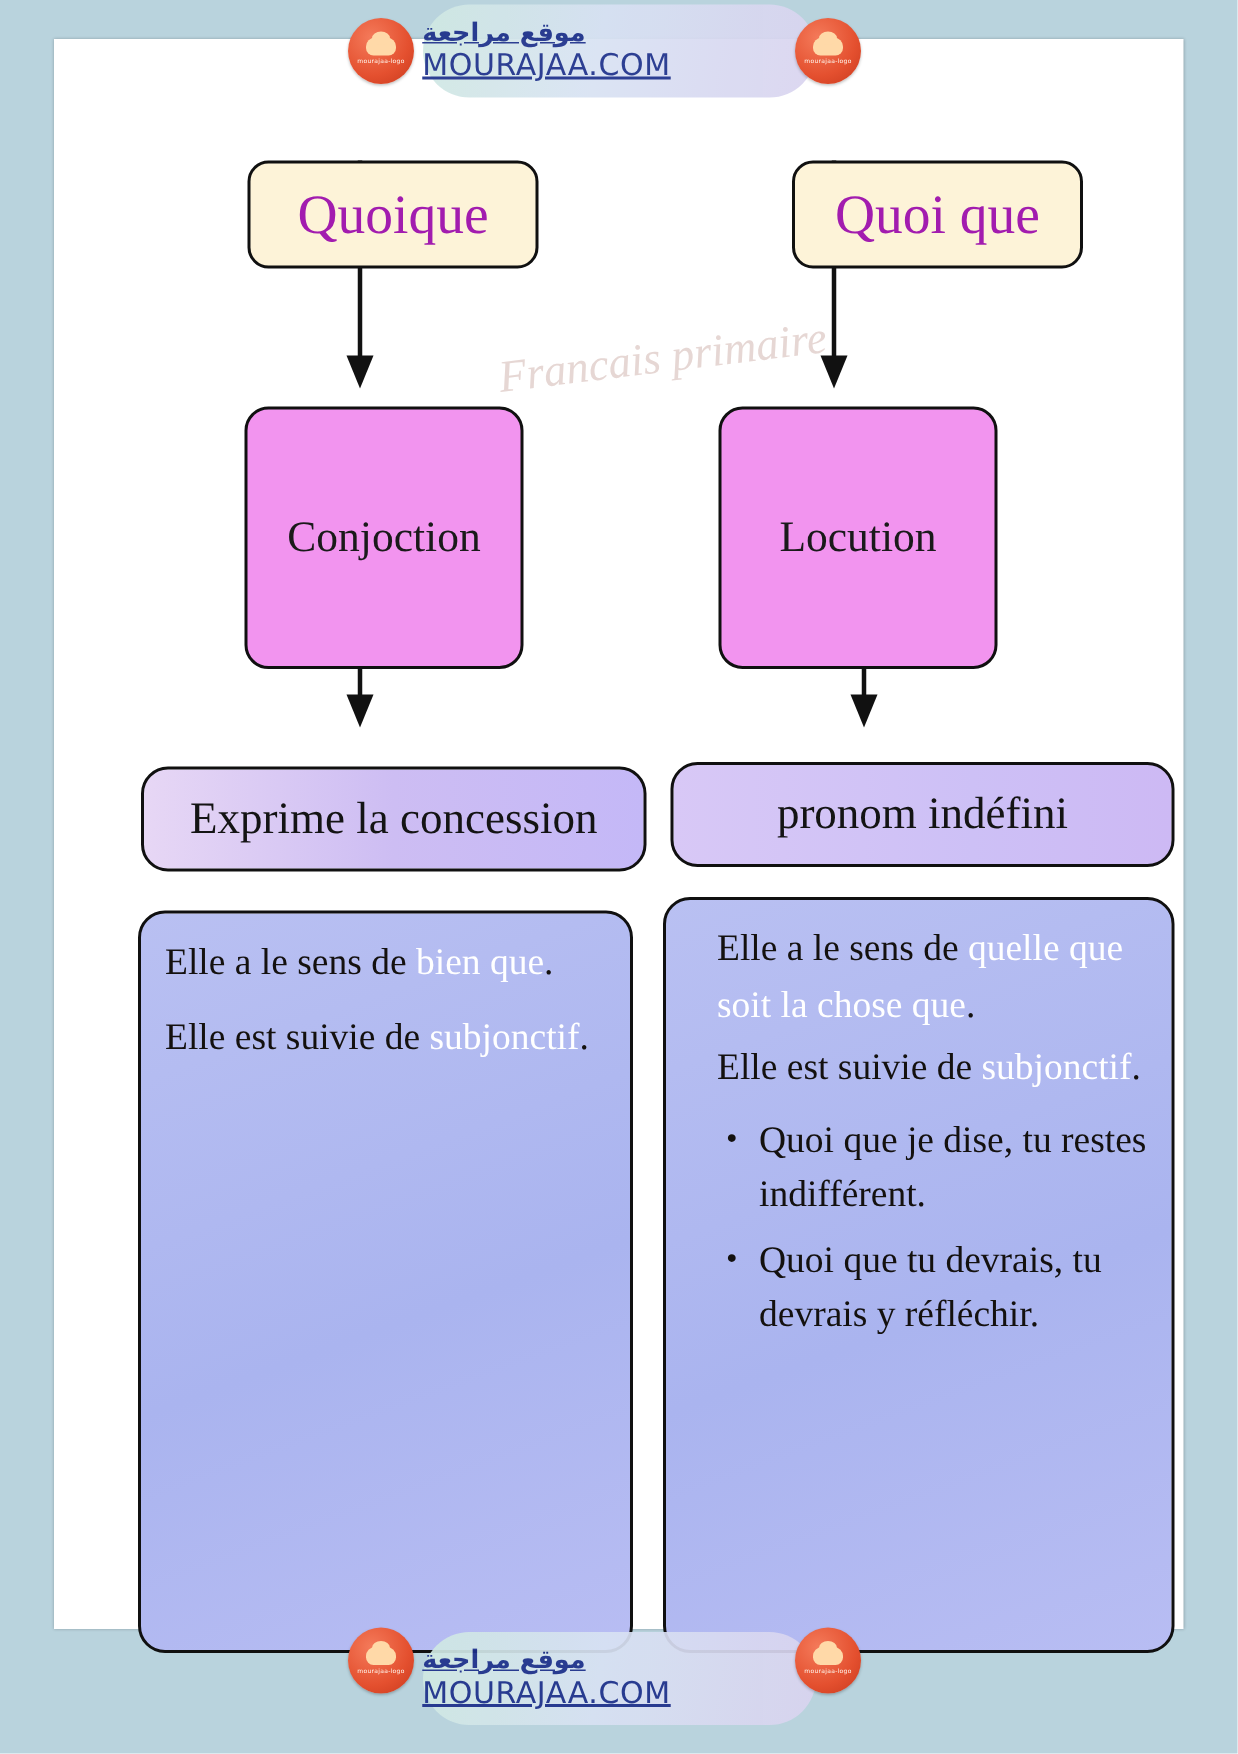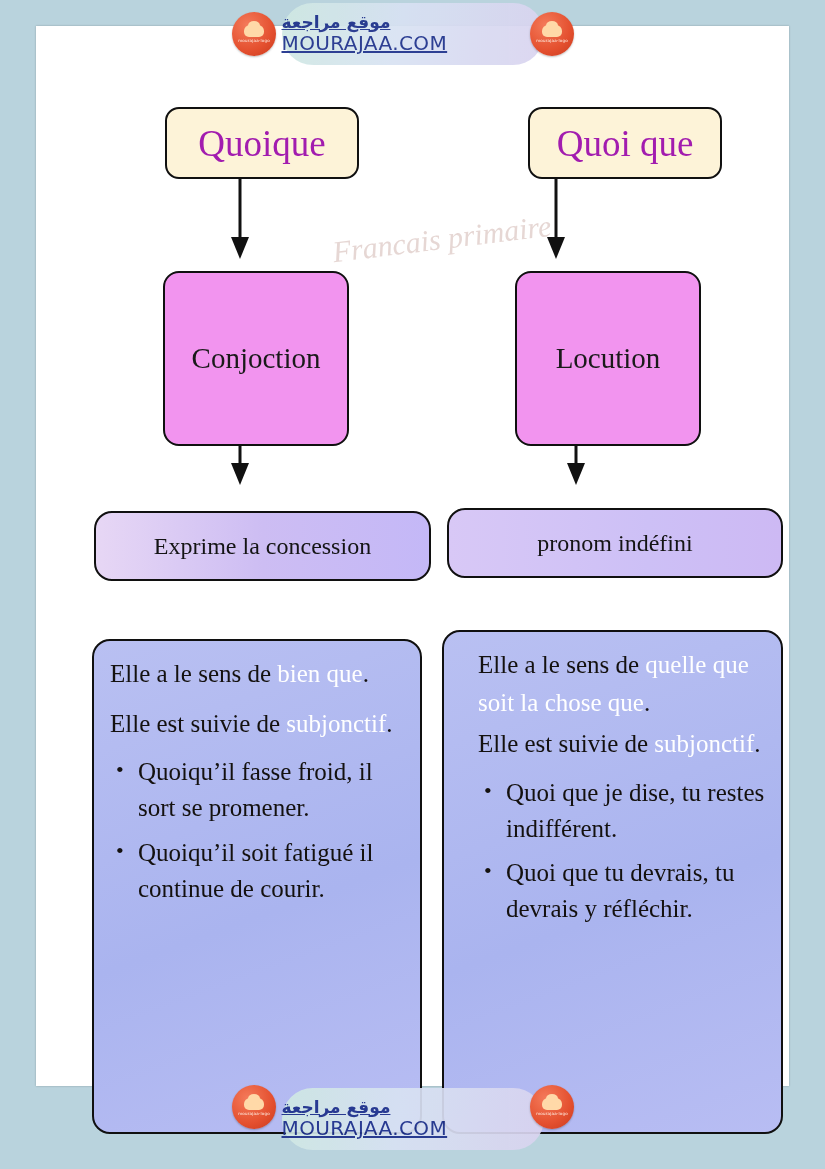--- a/index.html
+++ b/index.html
@@ -135,26 +135,26 @@
 
   .type-node {
     width: 186px;
     height: 175px;
     border-radius: 16px;
     background: #f294ef;
     font-size: 29px;
     color: #1a1a1a;
   }
   #node-conjoction { left: 127px; top: 245px; }
-  #node-locution { left: 479px; top: 245px; }
+  #node-locution { left: 443px; top: 245px; }
 
   .role-node {
     height: 70px;
     border-radius: 18px;
-    font-size: 24px;
+    font-size: 30px;
     color: #141414;
   }
   #node-concession {
     left: 58px;
     top: 485px;
     width: 337px;
     background: linear-gradient(90deg, #e7d7f5 0%, #cdbdf3 50%, #c4b8f7 100%);
   }
   #node-pronom {
     left: 411px;
@@ -164,21 +164,20 @@
   }
 
   .detail-node {
     border-radius: 18px;
     background: linear-gradient(160deg, #b9c0f2 0%, #aab4ef 55%, #b8bdf3 100%);
     align-items: flex-start;
     justify-content: flex-start;
     text-align: left;
     padding: 14px 16px;
     color: #14110f;
-    margin-top: 32px;
   }
   #node-detail-left {
     left: 56px;
     top: 581px;
     width: 330px;
     height: 495px;
   }
   #node-detail-right {
     left: 406px;
     top: 572px;
@@ -276,24 +275,20 @@
   </div>
 
   <div class="node detail-node" id="node-detail-left">
     <div class="detail-inner">
       <p class="sent">
         <span>Elle a le sens de </span><span class="hl">bien que</span><span>.</span>
       </p>
       <p class="sent">
         <span>Elle est suivie de </span><span class="hl">subjonctif</span><span>.</span>
       </p>
-      <ul class="examples">
-        <li>Quoiqu’il fasse froid, il sort se promener.</li>
-        <li>Quoiqu’il soit fatigué il continue de courir.</li>
-      </ul>
     </div>
   </div>
 
   <div class="node title-node" id="node-quoi-que">
     <span>Quoi que</span>
   </div>
 
   <div class="node type-node" id="node-locution">
     <span>Locution</span>
   </div>

